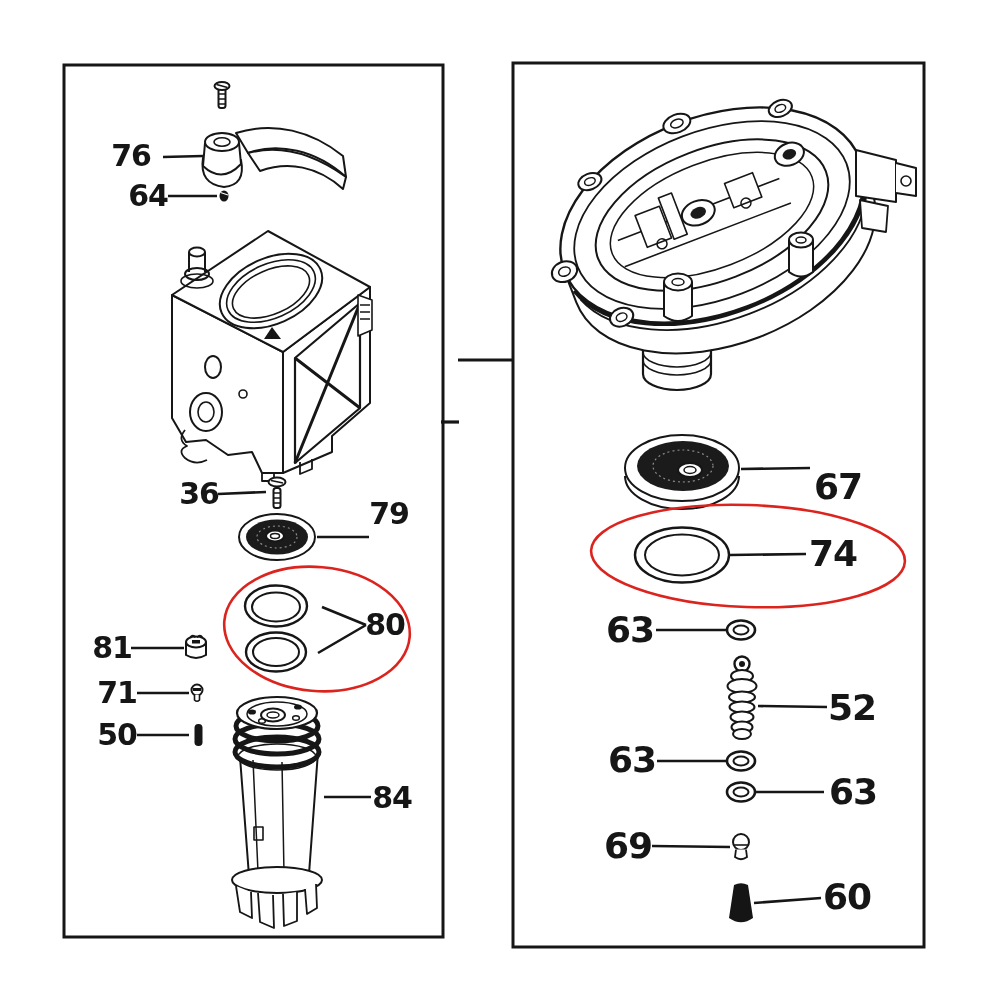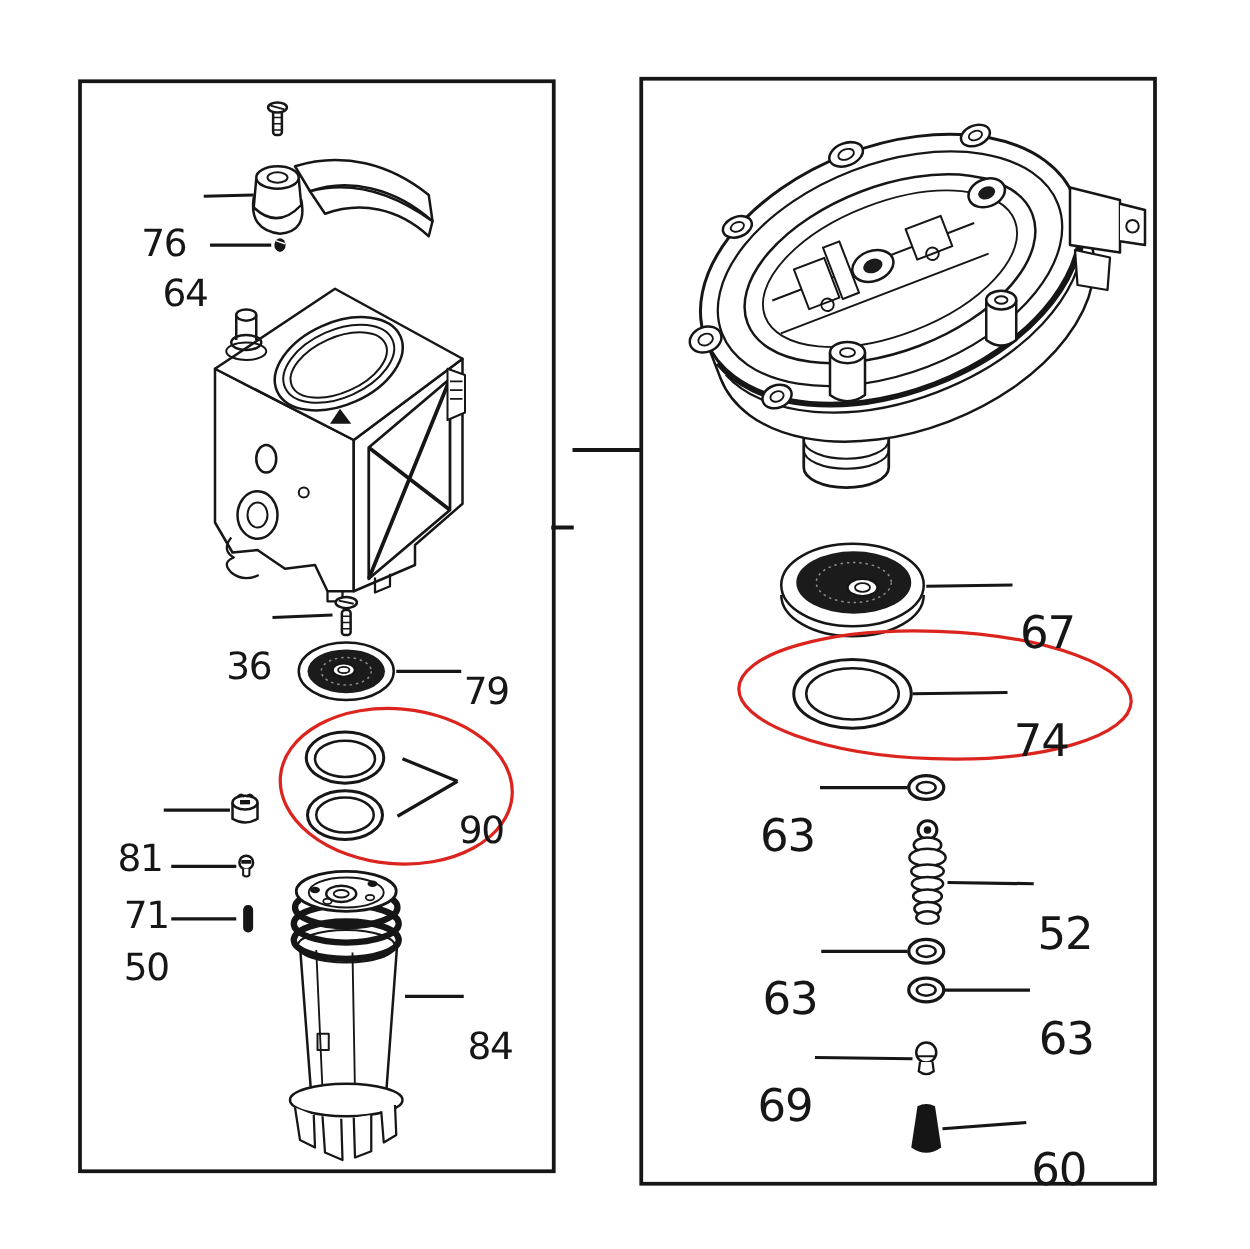--- a/index.html
+++ b/index.html
@@ -13,26 +13,25 @@
     width:1000px;height:999px;
     background:var(--bg);
     font-family:"DejaVu Sans", sans-serif;
     overflow:hidden;
   }
   .art{position:absolute;left:0;top:0;}
   .callout{
     position:absolute;
     transform:translate(-50%,-50%);
     color:var(--ink);
-    font-weight:normal;
+    font-weight:bold;
     letter-spacing:-1px;
     line-height:1;
     white-space:nowrap;
     user-select:none;
-    margin-top:40px;
   }
   .co-l{font-size:30px;}
   .co-r{font-size:36px;}
 </style>
 </head>
 <body>
 
 <div class="canvas">
 
 <svg class="art" width="1000" height="999" viewBox="0 0 1000 999">
@@ -273,27 +272,27 @@
   <g fill="none">
     <ellipse cx="317" cy="629" rx="93" ry="62" transform="rotate(5 317 629)" stroke="#dc241f" stroke-width="2.6"></ellipse>
     <ellipse cx="748" cy="556" rx="157" ry="51" transform="rotate(2 748 556)" stroke="#dc241f" stroke-width="2.6"></ellipse>
   </g>
 </svg>
 
   <div class="callout co-l" style="left:131px;top:156px">76</div>
   <div class="callout co-l" style="left:148px;top:196px">64</div>
   <div class="callout co-l" style="left:199px;top:494px">36</div>
   <div class="callout co-l" style="left:389px;top:514px">79</div>
-  <div class="callout co-l" style="left:385px;top:625px">90</div>
+  <div class="callout co-l" style="left:385px;top:625px">80</div>
   <div class="callout co-l" style="left:112px;top:648px">81</div>
   <div class="callout co-l" style="left:117px;top:693px">71</div>
   <div class="callout co-l" style="left:117px;top:735px">50</div>
   <div class="callout co-l" style="left:392px;top:798px">84</div>
 
-  <div class="callout co-r" style="left:838px;top:467px">67</div>
+  <div class="callout co-r" style="left:838px;top:487px">67</div>
   <div class="callout co-r" style="left:833px;top:554px">74</div>
   <div class="callout co-r" style="left:630px;top:630px">63</div>
   <div class="callout co-r" style="left:852px;top:708px">52</div>
   <div class="callout co-r" style="left:632px;top:760px">63</div>
   <div class="callout co-r" style="left:853px;top:792px">63</div>
   <div class="callout co-r" style="left:628px;top:846px">69</div>
   <div class="callout co-r" style="left:847px;top:897px">60</div>
 </div>
 
 </body></html>

